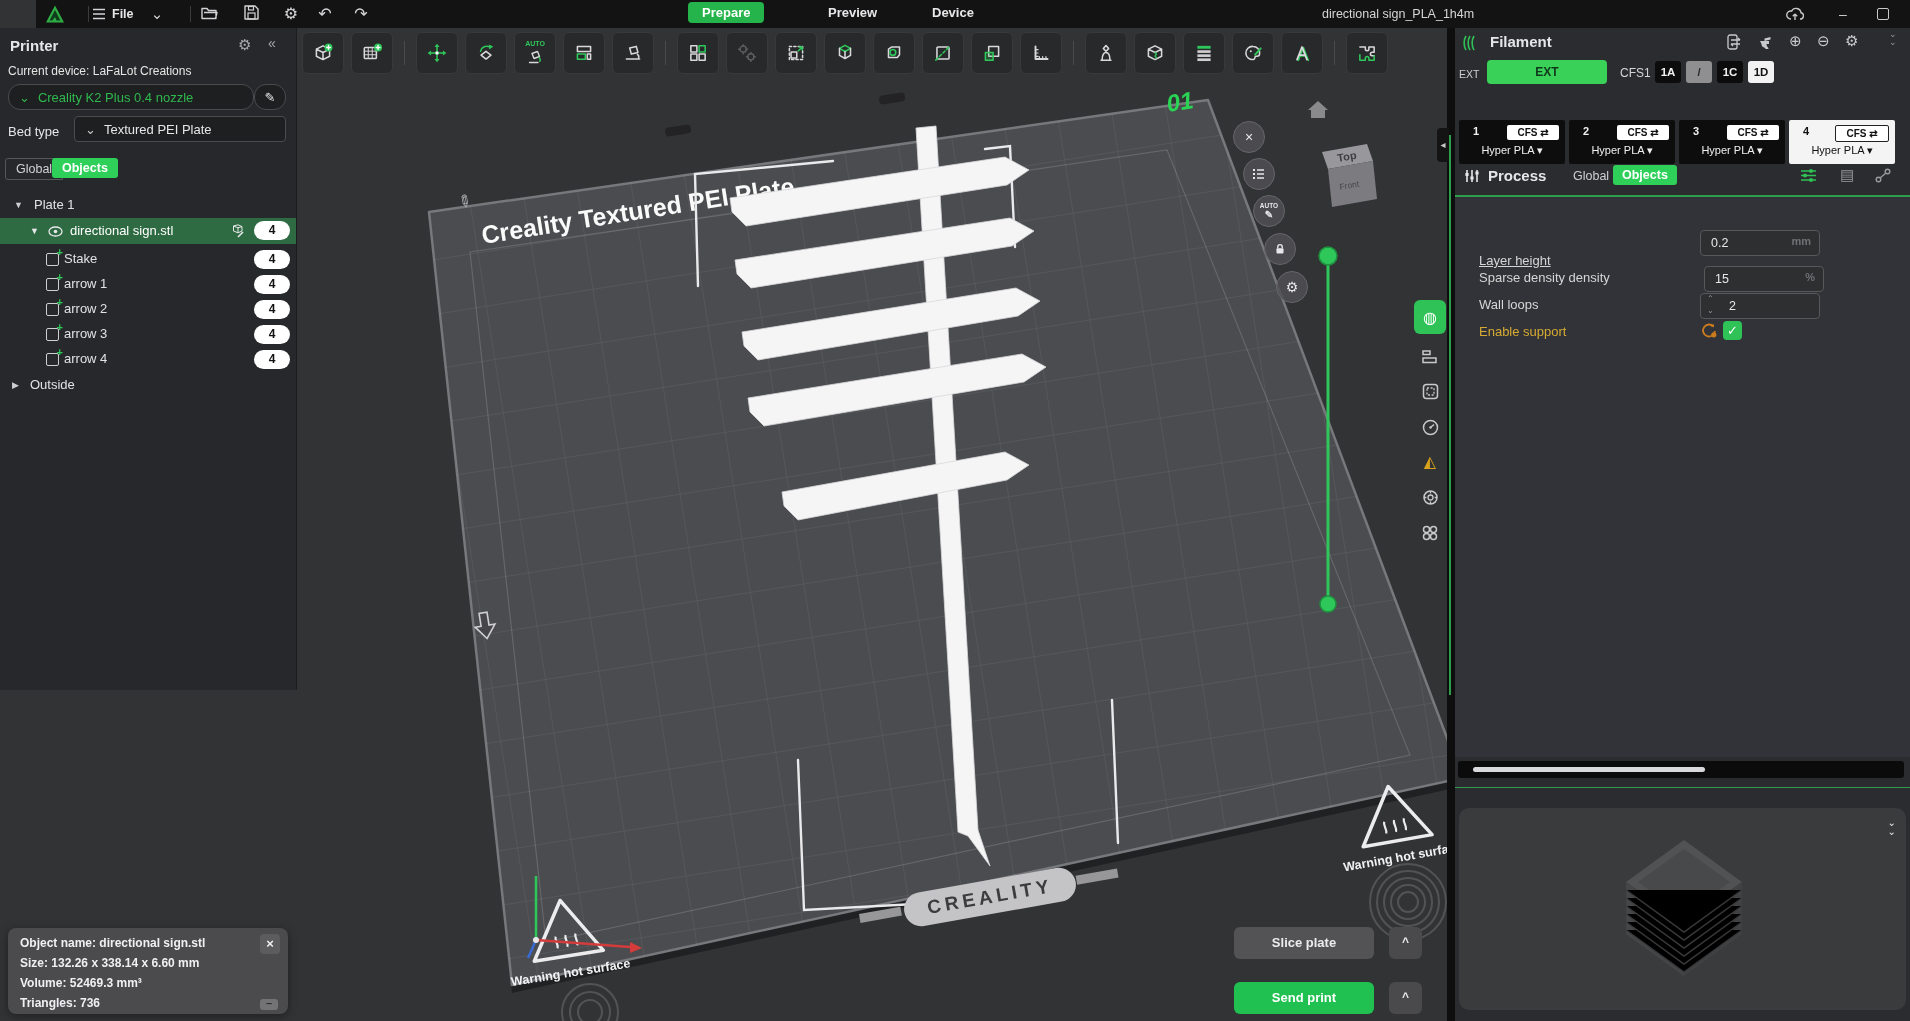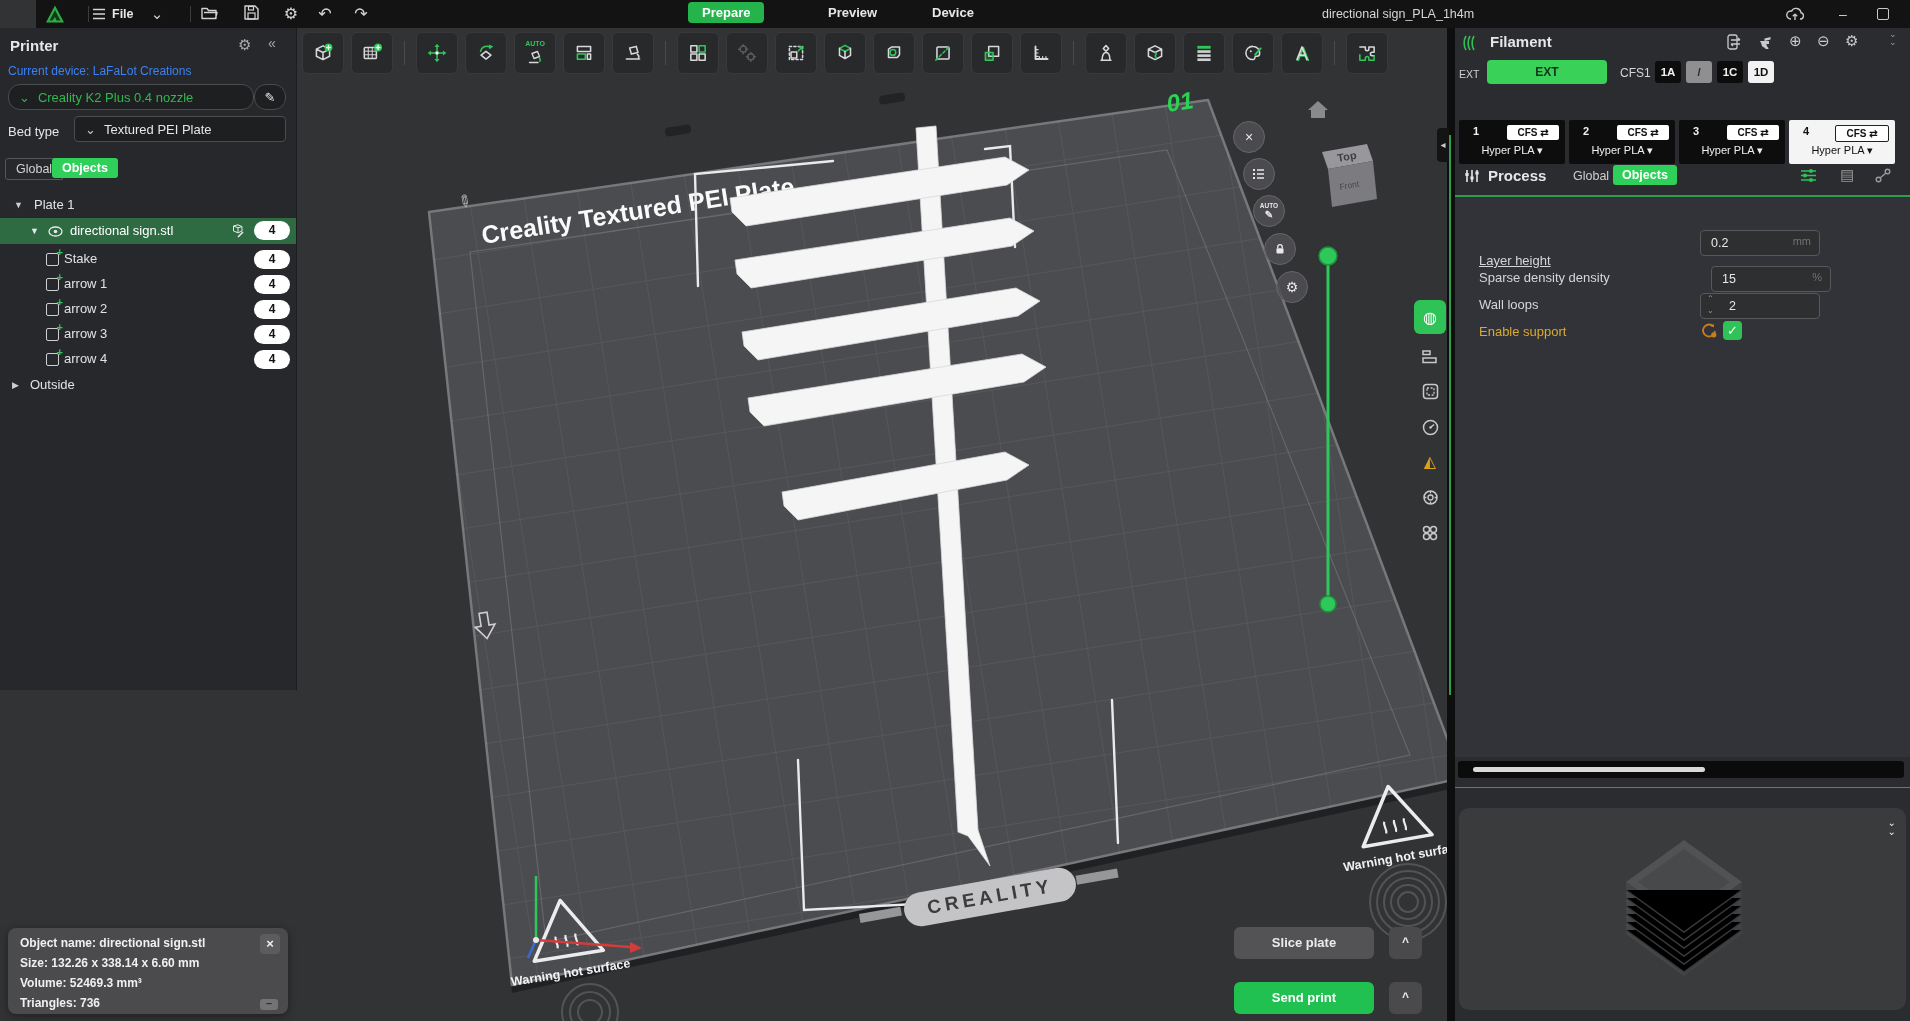--- a/index.html
+++ b/index.html
@@ -32,21 +32,21 @@
   #rightpanel{left:1455px;top:28px;width:455px;height:993px;background:#2b2c2f;z-index:30;}
   .fchip{height:22px;border-radius:3px;font-size:11.5px;font-weight:bold;text-align:center;line-height:22px;width:26px;}
   .slot{position:absolute;top:92px;width:106px;height:44px;background:#0d0d0e;border-radius:2px;color:#f0f0f2;}
   .cfschip{position:absolute;right:6px;top:5px;width:52px;height:15px;background:#fff;border-radius:2px;
            color:#111;font-size:10px;font-weight:bold;text-align:center;line-height:15px;}
   .mat{position:absolute;left:0;top:24px;width:100%;text-align:center;font-size:11px;}
   .pin{position:absolute;left:1700px;width:118px;height:24px;background:#2e2f31;border:1px solid #57585a;
        border-radius:4px;}
   .pin input{position:absolute;left:0;top:0;width:80px;height:22px;background:transparent;border:none;outline:none;
        color:#e8e8ea;font-size:12.5px;padding-left:10px;font-family:"Liberation Sans",sans-serif;}
-  .unit{position:absolute;right:8px;top:4px;font-size:11px;color:#707174;}
+  .unit{position:absolute;right:8px;top:4px;font-size:11px;color:#707174;font-weight:bold;}
   .plabel{position:absolute;left:1479px;font-size:13px;color:#d6d6d8;}
   
   .circb{position:absolute;width:30px;height:30px;border-radius:50%;background:rgba(80,80,84,.85);
          border:1px solid #66666a;color:#e8e8ea;display:flex;align-items:center;justify-content:center;
          font-size:14px;cursor:pointer;z-index:20;}
   .railb{position:absolute;left:1414px;width:32px;height:30px;border-radius:6px;display:flex;align-items:center;
          justify-content:center;color:#c9c9cb;font-size:16px;cursor:pointer;z-index:20;}
   .actbtn{position:absolute;width:140px;height:32px;border-radius:6px;font-size:13px;font-weight:bold;
           text-align:center;line-height:32px;cursor:pointer;z-index:35;}
   .caretb{position:absolute;width:33px;height:32px;border-radius:6px;background:#4a4a4d;color:#e8e8ea;
@@ -436,21 +436,21 @@
         <path d="M3.5 4.5h5v1.8a1.6 1.6 0 0 0 3.2 0V4.5h4.8v4.8h-1.8a1.6 1.6 0 0 0 0 3.2h1.8"></path>
         <path d="M16.5 12.5v4h-4.8v-1.8a1.6 1.6 0 0 0-3.2 0v1.8H3.5v-4.8" stroke="#2ec85a"></path>
         </svg>
       </div>
   </div>
 
   <div id="leftpanel" class="abs">
     <div class="abs" style="left:10px;top:9px;font-size:15px;font-weight:bold;">Printer</div>
     <div class="abs" style="left:238px;top:8px;font-size:15px;color:#a9a9ab;cursor:pointer;">⚙</div>
     <div class="abs" style="left:268px;top:7px;font-size:14px;color:#a9a9ab;cursor:pointer;">«</div>
-    <div class="abs" style="left:8px;top:36px;font-size:12px;color:#3b82f6;">Current device: LaFaLot Creations</div>
+    <div class="abs" style="left:8px;top:36px;font-size:12px;color:#e5e5e5;">Current device: LaFaLot Creations</div>
     <div class="abs ddl" style="left:8px;top:56px;width:224px;">
       <span style="color:#2fb84e;margin-right:8px;">⌄</span>
       <span style="color:#2fb84e;">Creality K2 Plus 0.4 nozzle</span>
     </div>
     <div class="abs ddl" style="left:254px;top:56px;width:10px;justify-content:center;">
       <span style="font-size:13px;">✎</span>
       </div>
     <div class="abs" style="left:8px;top:96px;font-size:13px;">Bed type</div>
     <div class="abs ddl" style="left:74px;top:88px;width:190px;border-radius:4px;">
       <span style="margin-right:8px;color:#c9c9cb;">⌄</span>
@@ -594,21 +594,21 @@
       </svg>
     <div class="abs" style="left:0;top:167px;width:455px;height:2px;background:#2e9e4c;"></div>
 
     <div class="abs" style="left:0;top:169px;width:455px;height:560px;background:#323338;">
       <div class="plabel" style="left:24px;top:56px;text-decoration:underline;">Layer height</div>
       <div class="pin" style="left:245px;top:33px;">
         <input value="0.2" style="">
         <span class="unit">mm</span>
       </div>
       <div class="plabel" style="left:24px;top:73px;">Sparse density density</div>
-      <div class="pin" style="left:256px;top:69px;">
+      <div class="pin" style="left:249px;top:69px;">
         <input value="15" style="">
         <span class="unit">%</span>
       </div>
       <div class="plabel" style="left:24px;top:100px;">Wall loops</div>
       <div class="pin" style="left:245px;top:96px;">
         <span style="position:absolute;left:6px;top:-1px;font-size:8px;color:#9a9a9c;line-height:12px;">⌃<br>⌄</span>
         <input style="left: 18px;" value="2">
       </div>
       <div class="plabel" style="left:24px;top:127px;color:#d7aa32;">Enable support</div>
       <svg class="abs" style="left:245px;top:125px;cursor:pointer;" width="18" height="18" viewBox="0 0 18 18">

